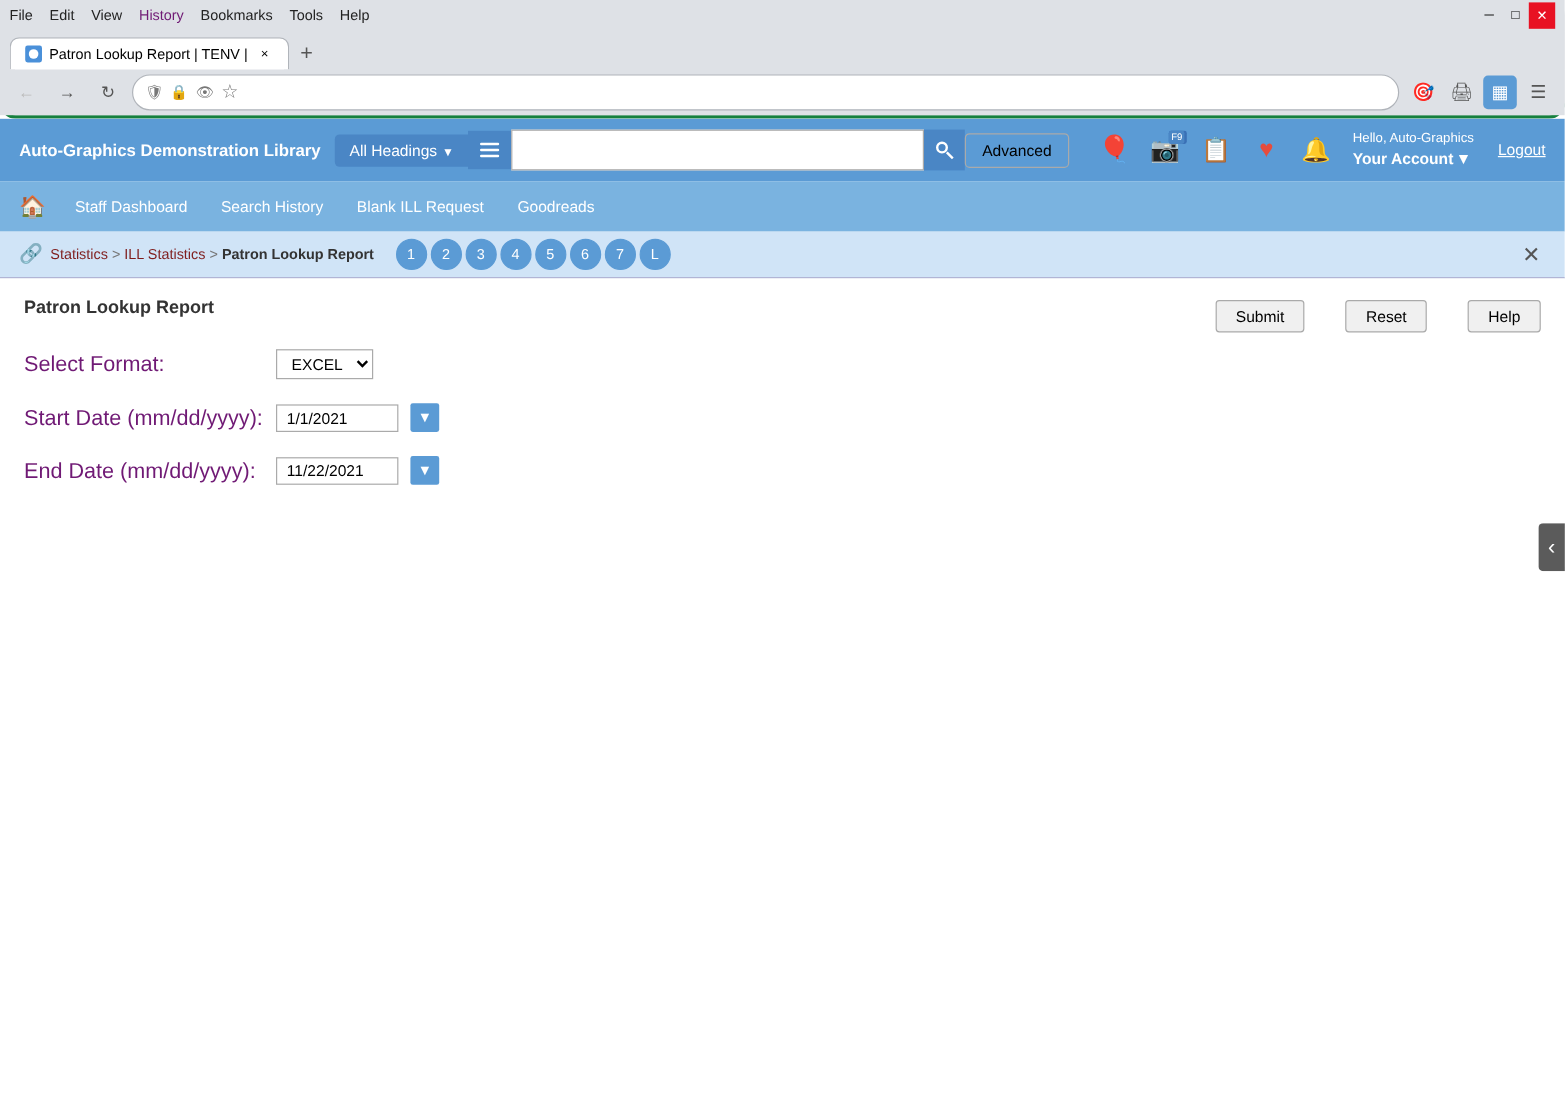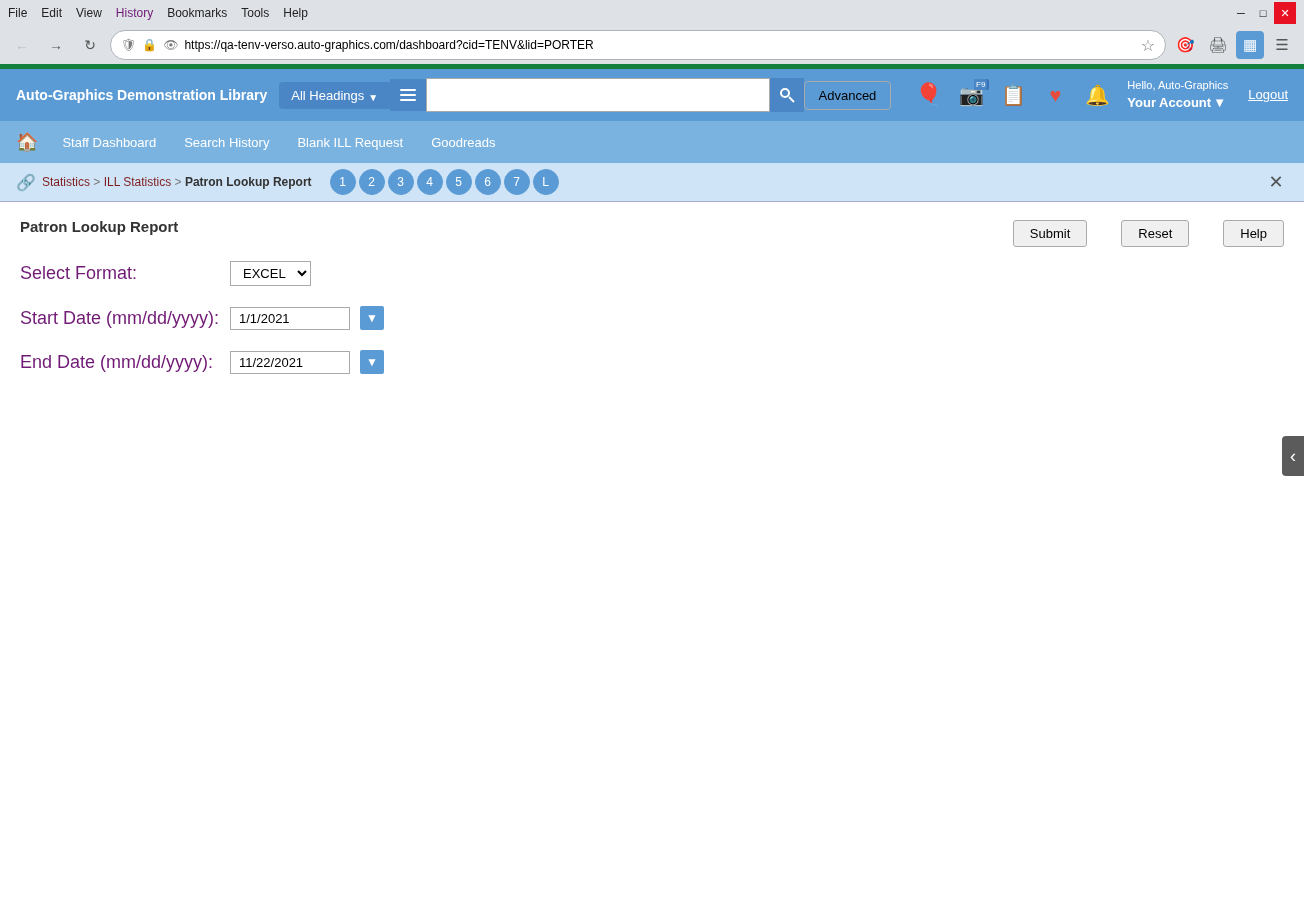--- a/index.html
+++ b/index.html
@@ -1,19 +1,19 @@
 <!DOCTYPE html>
 <html><head>
   <meta charset="utf-8">
   <style>
     * { box-sizing: border-box; margin: 0; padding: 0; }
     body { font-family: Arial, sans-serif; font-size: 13px; background: #fff; overflow: hidden; }
 
     
-    .browser-chrome { background: #dee1e6; border-bottom: 5px solid #15803d; }
+    .browser-chrome { background: #dee1e6; border-bottom: 3px solid #15803d; border-radius: 13px; }
     .browser-window-controls { display: flex; align-items: center; gap: 0; }
     .win-btn { width: 22px; height: 22px; display: flex; align-items: center; justify-content: center; font-size: 11px; cursor: pointer; border: none; background: #dee1e6; }
     .win-btn.close { background: #e81123; color: white; }
     .nav-btn { width: 28px; height: 28px; border-radius: 50%; border: none; background: transparent; cursor: pointer; display: flex; align-items: center; justify-content: center; font-size: 14px; color: #555; }
     .nav-btn.disabled { color: #bbb; cursor: default; }
 
     .tab-bar { display: flex; align-items: flex-end; padding: 4px 8px 0; background: #dee1e6; gap: 0; }
     .browser-tab { display: flex; align-items: center; background: #fff; border-radius: 8px 8px 0 0; padding: 5px 12px; font-size: 12px; gap: 6px; min-width: 200px; max-width: 240px; border: 1px solid #b0b4ba; border-bottom: none; cursor: pointer; }
     .browser-tab .favicon { width: 14px; height: 14px; background: #4a90d9; border-radius: 2px; flex-shrink: 0; display: flex; align-items: center; justify-content: center; }
     .browser-tab .tab-title { flex: 1; overflow: hidden; text-overflow: ellipsis; white-space: nowrap; font-size: 12px; }
@@ -74,21 +74,21 @@
 
     
     .main-content { background: #fff; padding: 16px 20px; }
     .page-title { font-size: 15px; font-weight: bold; color: #333; margin-bottom: 16px; }
 
     .form-section { padding: 10px 0; }
     .form-row { display: flex; align-items: center; margin-bottom: 20px; gap: 10px; }
     .form-label { font-size: 18px; color: #701a75; min-width: 200px; }
     .format-select { padding: 3px 8px; border: 1px solid #aaa; font-size: 13px; cursor: pointer; background: white; }
 
-    .date-input { padding: 3px 8px; border: 1px solid #aaa; font-size: 13px; width: 120px; }
+    .date-input { padding: 3px 8px; border: 1px solid #aaa; font-size: 13px; width: 102px; }
     .cal-btn { width: 24px; height: 24px; background: #5b9bd5; border: none; color: white; cursor: pointer; display: flex; align-items: center; justify-content: center; font-size: 12px; border-radius: 2px; }
     .action-btn { padding: 5px 16px; font-size: 13px; cursor: pointer; border: 1px solid #aaa; background: #f0f0f0; border-radius: 3px; margin-left: 28px; }
 
     .side-collapse { position: fixed; right: 0; top: 50%; transform: translateY(-50%); background: #5b5b5b; color: white; width: 22px; height: 40px; border-radius: 4px 0 0 4px; display: flex; align-items: center; justify-content: center; cursor: pointer; font-size: 18px; }
 
     .content-wrapper { position: relative; }
 
     
     .hotdog-icon { display: flex; flex-direction: column; gap: 3px; justify-content: center; align-items: center; width: 20px; height: 20px; }
     .hotdog-line { width: 16px; height: 2px; background: white; border-radius: 1px; }
@@ -108,30 +108,41 @@
       <span style="font-size:12px; cursor:pointer; color:#222;">Tools</span>
       <span style="font-size:12px; cursor:pointer; color:#222;">Help</span>
     </div>
     <div class="browser-window-controls">
       <button class="win-btn minimize">─</button>
       <button class="win-btn maximize">□</button>
       <button class="win-btn close">✕</button>
     </div>
   </div>
 
+  <div class="tab-bar">
+    <div class="browser-tab">
+      <div class="favicon">
+        <svg width="10" height="10" viewBox="0 0 10 10">
+            <circle cx="5" cy="5" r="4" fill="white"></circle>
+          </svg>
+      </div>
+      <span class="tab-title">Patron Lookup Report | TENV |</span>
+      <button class="tab-close">×</button>
+    </div>
+    <button class="new-tab-btn">+</button>
+  </div>
 
   <div class="address-bar-row">
     <button class="nav-btn disabled">←</button>
     <button class="nav-btn">→</button>
     <button class="nav-btn">↻</button>
     <div class="address-bar">
       <span class="address-icon">🛡</span>
       <span class="address-icon">🔒</span>
       <span class="address-icon">👁</span>
-      <input type="text" style="flex: 1 1 0%; border: none; outline: none; font-size: 12px;" value="https://qa-tenv-verso.auto-graphics.com/dashboard?cid=TENV&amp;lid=PORTER">
       <button class="star-btn">☆</button>
     </div>
     <div class="toolbar-icons">
       <button class="toolbar-icon-btn">🎯</button>
       <button class="toolbar-icon-btn">🖨</button>
       <button class="toolbar-icon-btn" style="background:#5b9bd5; color:white; border-radius:4px;">▦</button>
       <button class="toolbar-icon-btn">☰</button>
     </div>
   </div>
 </div>

